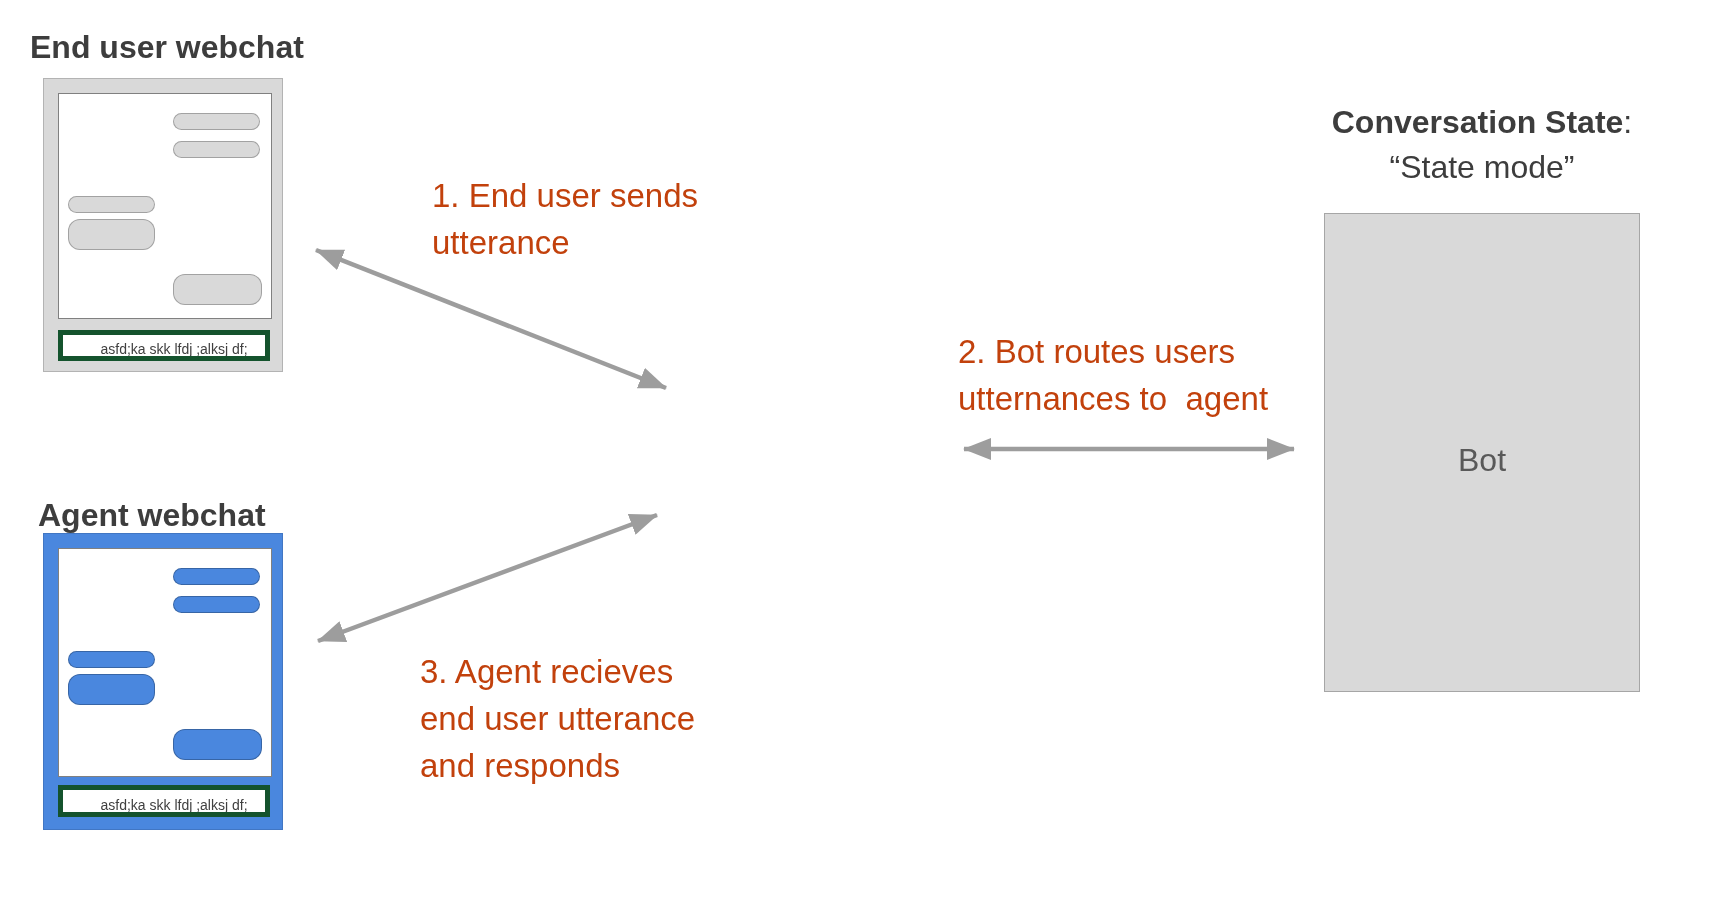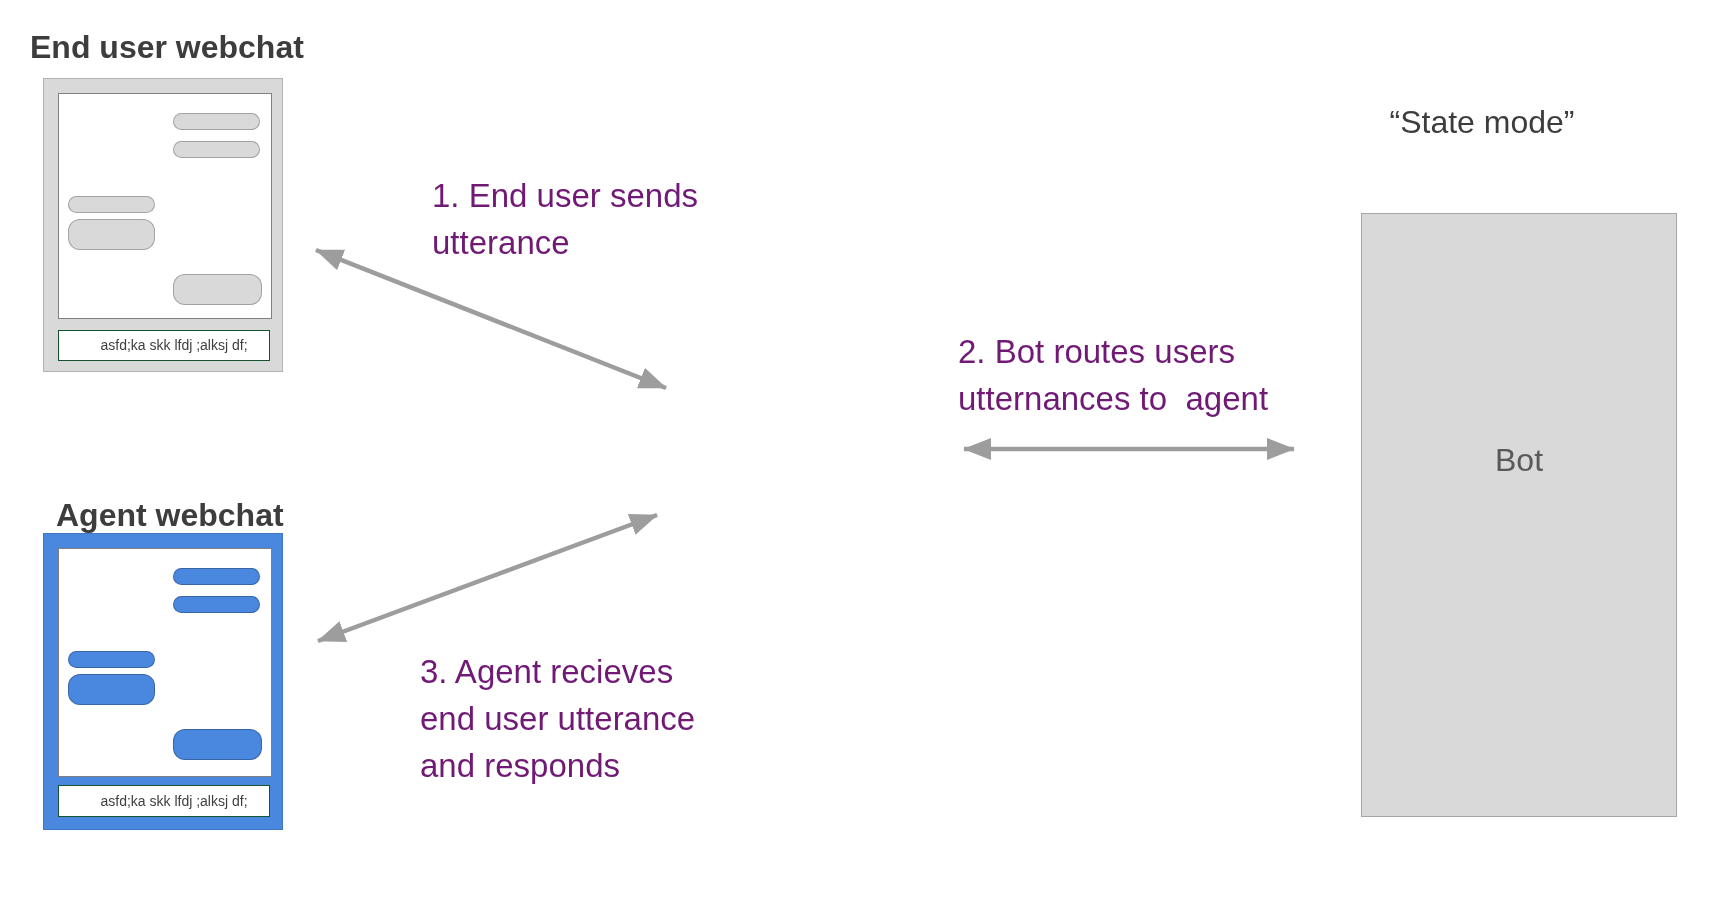--- a/index.html
+++ b/index.html
@@ -7,59 +7,59 @@
   .canvas{position:relative;width:1734px;height:906px;background:#ffffff;overflow:hidden;}
 
   
   .arrows{position:absolute;left:0;top:0;width:1734px;height:906px;pointer-events:none;}
   .arrows line{stroke:var(--arrow-gray,#9d9d9d);stroke-width:4.5;}
   .arrowhead{fill:var(--arrow-gray,#9d9d9d);}
 
   
   .wc-title{position:absolute;font-size:32px;font-weight:bold;color:var(--text-dark,#3d3d3d);line-height:1.15;white-space:nowrap;}
   .t-enduser{left:30px;top:29px;text-align:center;}
-  .t-agent{left:56px;top:497px;}
+  .t-agent{left:38px;top:497px;}
 
   
   .webchat{position:absolute;width:240px;box-sizing:border-box;}
   .wc-gray{left:43px;top:78px;height:294px;background:var(--box-gray,#d9d9d9);border:1px solid #b3b3b3;}
   .wc-blue{left:43px;top:533px;height:297px;background:var(--accent-blue,#4a87de);border:1px solid rgba(0,0,0,0.12);}
   .wc-panel{position:absolute;left:14px;top:14px;width:212px;height:224px;background:#ffffff;border:1px solid #808080;}
   .wc-blue .wc-panel{height:227px;}
-  .wc-input{position:absolute;left:14px;top:251px;width:212px;height:31px;box-sizing:border-box;background:#ffffff;border:1px solid #14532d;font-size:14px;color:#404040;text-align:center;line-height:29px;overflow:hidden;white-space:nowrap;padding-left:20px;}
+  .wc-input{position:absolute;left:14px;top:251px;width:212px;height:31px;box-sizing:border-box;background:#ffffff;border:5px solid #14532d;font-size:14px;color:#404040;text-align:center;line-height:29px;overflow:hidden;white-space:nowrap;padding-left:20px;}
   .wc-blue .wc-input{top:251px;height:32px;line-height:30px;}
 
   
   .bubble{position:absolute;border:1px solid rgba(0,0,0,0.25);box-sizing:border-box;}
   .bub-gray{background:var(--box-gray,#d9d9d9);}
   .bub-blue{background:var(--accent-blue,#4a87de);}
   .b1{left:114px;top:19px;width:87px;height:17px;border-radius:9px;}
   .b2{left:114px;top:47px;width:87px;height:17px;border-radius:9px;}
   .b3{left:9px;top:102px;width:87px;height:17px;border-radius:9px;}
   .b4{left:9px;top:125px;width:87px;height:31px;border-radius:12px;}
   .b5{left:114px;top:180px;width:89px;height:31px;border-radius:12px;}
 
   
   .connector{position:absolute;left:677px;top:320px;width:256px;height:256px;border-radius:50%;
     background:var(--box-gray,#d9d9d9);border:1px solid var(--box-border,#a6a6a6);
     display:flex;align-items:center;justify-content:center;box-sizing:border-box;}
   .connector span{font-size:32px;color:var(--node-text,#595959);}
 
   
-  .botbox{position:absolute;left:1324px;top:213px;width:316px;height:604px;
+  .botbox{position:absolute;left:1324px;top:213px;width:316px;height:479px;
     background:var(--box-gray,#d9d9d9);border:1px solid var(--box-border,#a6a6a6);
-    display:flex;align-items:flex-start;justify-content:center;box-sizing:border-box;margin-left:37px;}
+    display:flex;align-items:flex-start;justify-content:center;box-sizing:border-box;}
   .botbox span{font-size:32px;color:var(--node-text,#595959);margin-top:228px;}
 
   
   .conv-state{position:absolute;left:1292px;top:100px;width:380px;text-align:center;color:var(--text-dark,#3d3d3d);font-size:32px;line-height:45px;}
   .conv-state .bold{font-weight:bold;}
 
   
-  .step{position:absolute;font-size:33px;line-height:47px;color:#701a75;white-space:pre-wrap;}
+  .step{position:absolute;font-size:33px;line-height:47px;color:#c2410c;white-space:pre-wrap;}
   .s1{left:432px;top:172px;}
   .s2{left:958px;top:328px;}
   .s3{left:420px;top:648px;}
   .s4{left:970px;top:494px;}
 </style>
 </head>
 <body>
 
 <div class="canvas">
 
@@ -95,20 +95,21 @@
       <div class="bubble bub-blue b2"></div>
       <div class="bubble bub-blue b3"></div>
       <div class="bubble bub-blue b4"></div>
       <div class="bubble bub-blue b5"></div>
     </div>
     <div class="wc-input">asfd;ka skk lfdj ;alksj df;</div>
   </div>
 
 
   <div class="conv-state">
+    <div><span class="bold">Conversation State</span><span>:</span></div>
     <div>“State mode”</div>
   </div>
 
   <div class="botbox">
     <span>Bot</span>
   </div>
 
   <div class="step s1">1. End user sends
 utterance</div>
   <div class="step s2">2. Bot routes users

